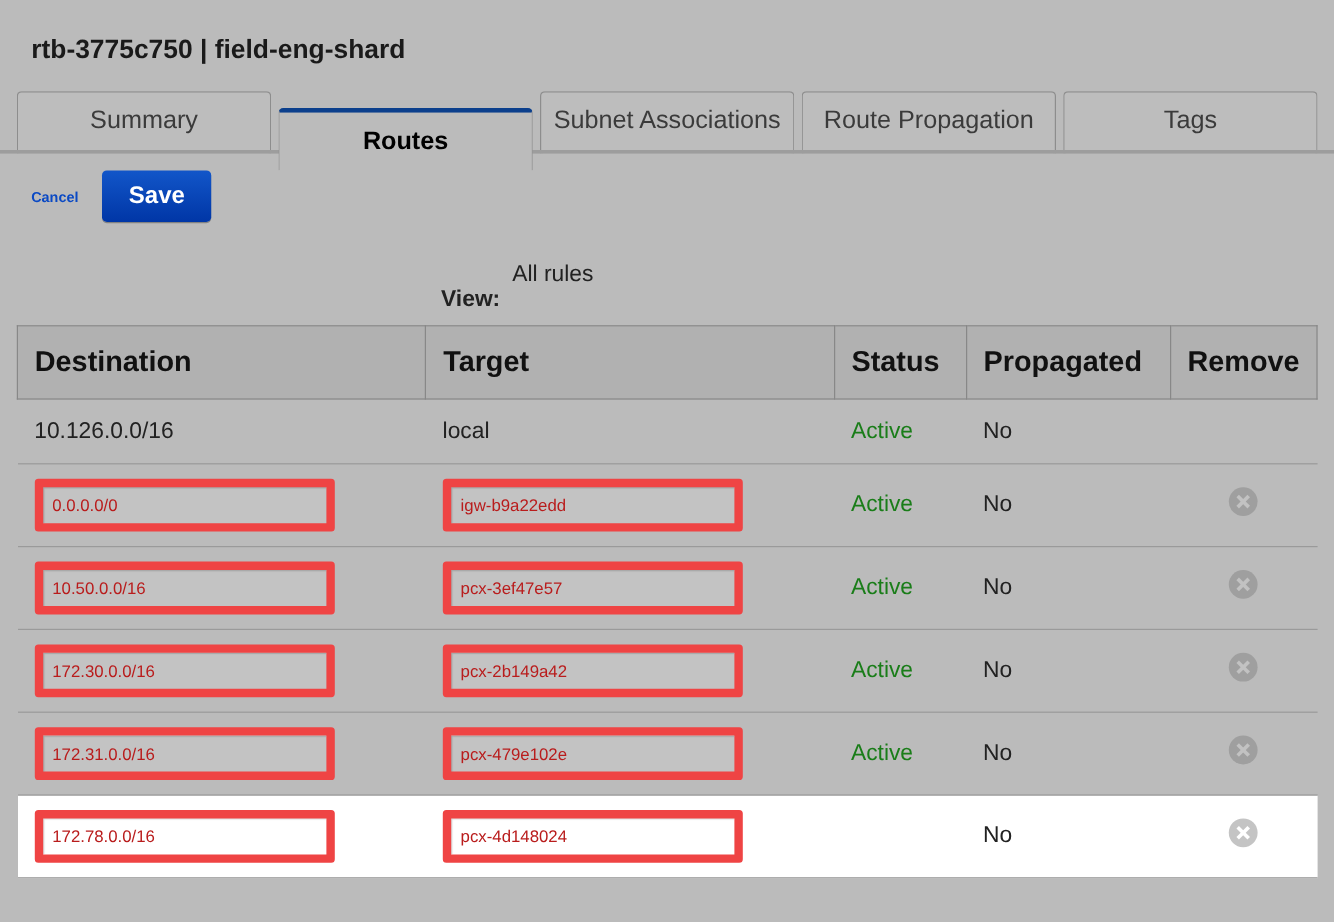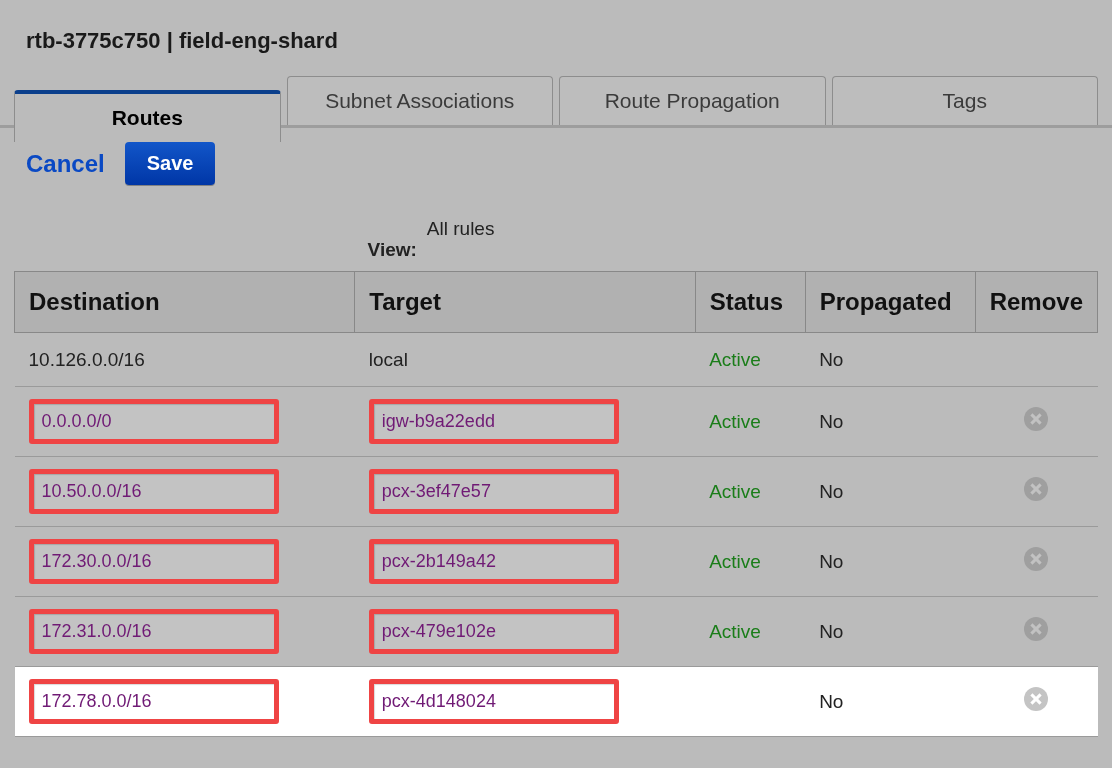--- a/index.html
+++ b/index.html
@@ -58,21 +58,21 @@
     z-index:2;
   }
   .toolbar {
     display: flex;
     align-items: center;
     gap: 20px;
     padding: 14px 26px 6px 26px;
   }
   .link-cancel {
     color: #0a49c4;
-    font-size: 24px;
+    font-size: 12px;
     font-weight: bold;
     cursor: pointer;
   }
   .btn-primary {
     background: linear-gradient(#1256c9,#0036a6);
     color: #fff;
     font-size: 20px;
     font-weight: bold;
     padding: 10px 22px;
     border: none;
@@ -113,25 +113,25 @@
     vertical-align:middle;
     height:54px;
   }
   .col-status{ width:110px; }
   .col-propagated{ width:170px; }
   .col-remove{ width:120px; text-align:center;}
   .status-active{ color:#1a7d19;margin-top:32px; }
   input.cell-input{
     width: 250px;
     background:#c3c3c3;
-    border:5px solid #ef4444;
+    border:7px solid #ef4444;
     border-radius:3px;
     padding:7px 8px;
-    font-size:18px;
-    color:#701a75;
+    font-size:14px;
+    color:#b91c1c;
     box-shadow: inset 1px 1px 1px rgba(0,0,0,.15);
   }
   tr.highlight td{
     background:#ffffff;
   }
   tr.highlight input.cell-input{
     background:#ffffff;
   }
   .remove-icon{
     display:inline-block;
@@ -155,20 +155,21 @@
   tr.highlight .remove-icon::before,
   tr.highlight .remove-icon::after{ background:#fff;}
 </style>
 </head>
 <body>
 
 <div class="panel">
   <div class="panel-title">rtb-3775c750 | field-eng-shard</div>
 
   <div class="tabs">
+    <div class="tab">Summary</div>
     <div class="tab active">Routes</div>
     <div class="tab">Subnet Associations</div>
     <div class="tab">Route Propagation</div>
     <div class="tab">Tags</div>
   </div>
 
   <div class="toolbar">
     <span class="link-cancel">Cancel</span>
     <button class="btn-primary">Save</button>
   </div>

